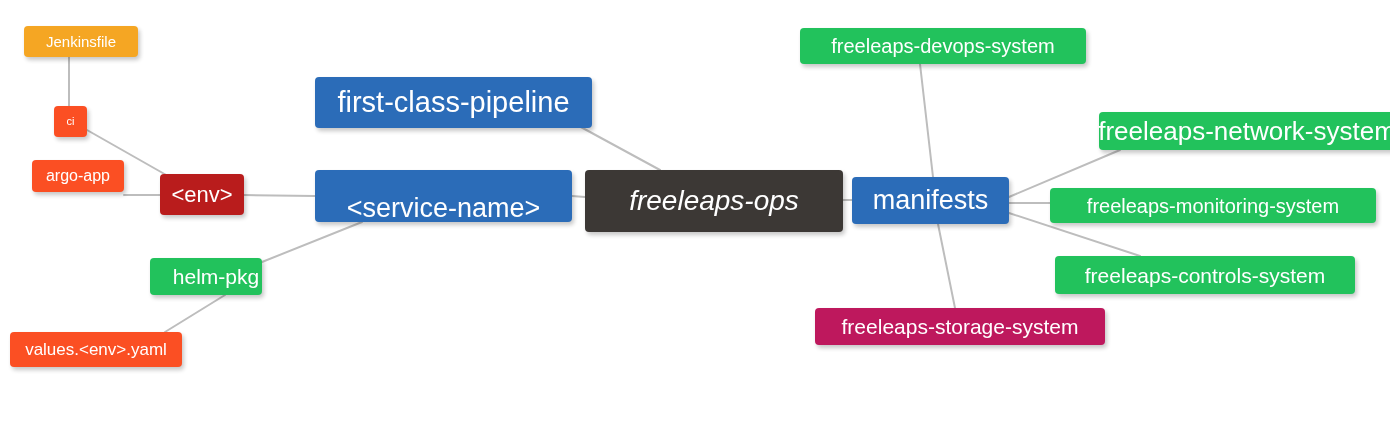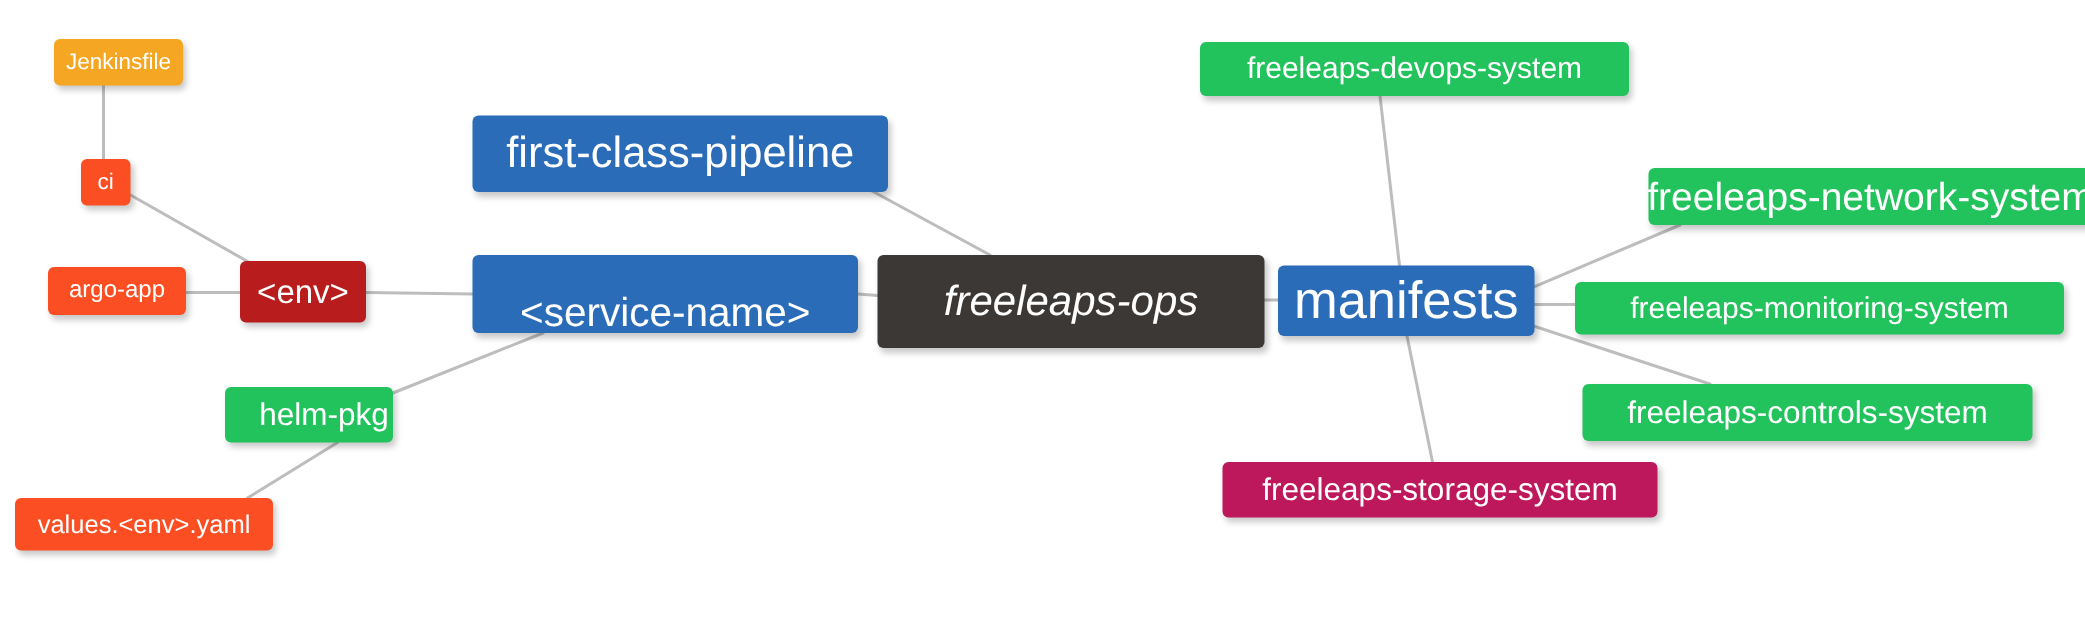--- a/index.html
+++ b/index.html
@@ -67,48 +67,48 @@
       <line x1="509" y1="88" x2="660" y2="170" stroke="#bdbdbd" stroke-width="2" stroke-linecap="round"></line>
       <line x1="572" y1="196" x2="585" y2="197" stroke="#bdbdbd" stroke-width="2" stroke-linecap="round"></line>
       <line x1="843" y1="200" x2="852" y2="200" stroke="#bdbdbd" stroke-width="2" stroke-linecap="round"></line>
       <line x1="933" y1="177" x2="920" y2="64" stroke="#bdbdbd" stroke-width="2" stroke-linecap="round"></line>
       <line x1="1009" y1="197" x2="1120" y2="150" stroke="#bdbdbd" stroke-width="2" stroke-linecap="round"></line>
       <line x1="1009" y1="203" x2="1050" y2="203" stroke="#bdbdbd" stroke-width="2" stroke-linecap="round"></line>
       <line x1="1009" y1="213" x2="1140" y2="256" stroke="#bdbdbd" stroke-width="2" stroke-linecap="round"></line>
       <line x1="938" y1="224" x2="955" y2="308" stroke="#bdbdbd" stroke-width="2" stroke-linecap="round"></line>
     </svg>
   <div id="node-layer">
-      <div class="node" style="left: 36px; top: 26px; width: 86px; height: 31px; background: rgb(245, 166, 35); font-size: 15px;">
+      <div class="node" style="left: 24px; top: 26px; width: 114px; height: 31px; background: rgb(245, 166, 35); font-size: 15px;">
         <span class="node-label">Jenkinsfile</span>
       </div>
-      <div class="node" style="left: 54px; top: 106px; width: 33px; height: 31px; background: rgb(251, 79, 35); font-size: 15px;">
+      <div class="node" style="left: 54px; top: 106px; width: 33px; height: 31px; background: rgb(251, 79, 35); font-size: 11px;">
         <span class="node-label">ci</span>
       </div>
-      <div class="node" style="left: 32px; top: 178px; width: 92px; height: 32px; background: rgb(251, 79, 35); font-size: 16px;">
+      <div class="node" style="left: 32px; top: 160px; width: 92px; height: 32px; background: rgb(251, 79, 35); font-size: 16px;">
         <span class="node-label">argo-app</span>
       </div>
       <div class="node" style="left: 160px; top: 174px; width: 84px; height: 41px; background: #b91c1c; font-size: 22px;">
         <span class="node-label">&lt;env&gt;</span>
       </div>
       <div class="node" style="left: 150px; top: 258px; width: 112px; height: 37px; background: rgb(34, 194, 92); font-size: 21px; padding-left: 20px;">
         <span class="node-label">helm-pkg</span>
       </div>
       <div class="node" style="left: 10px; top: 332px; width: 172px; height: 35px; background: rgb(251, 79, 35); font-size: 17px;">
         <span class="node-label">values.&lt;env&gt;.yaml</span>
       </div>
       <div class="node" style="left: 315px; top: 37px; width: 277px; height: 51px; background: rgb(43, 108, 184); font-size: 29px; margin-top: 40px;">
         <span class="node-label">first-class-pipeline</span>
       </div>
       <div class="node" style="left: 315px; top: 170px; width: 257px; height: 52px; background: rgb(43, 108, 184); font-size: 27px; align-items: flex-end;">
         <span class="node-label">&lt;service-name&gt;</span>
       </div>
       <div class="node" style="left: 585px; top: 170px; width: 258px; height: 62px; background: rgb(60, 56, 53); font-size: 28px; font-style: italic;">
         <span class="node-label">freeleaps-ops</span>
       </div>
-      <div class="node" style="left: 852px; top: 177px; width: 171px; height: 47px; background: rgb(43, 108, 184); font-size: 35px;">
+      <div class="node" style="left: 852px; top: 177px; width: 157px; height: 47px; background: rgb(43, 108, 184); font-size: 27px;">
         <span class="node-label">manifests</span>
       </div>
       <div class="node" style="left: 800px; top: 28px; width: 286px; height: 36px; background: rgb(34, 194, 92); font-size: 20px;">
         <span class="node-label">freeleaps-devops-system</span>
       </div>
       <div class="node" style="left: 1055px; top: 112px; width: 296px; height: 38px; background: rgb(34, 194, 92); font-size: 26px; margin-left: 44px;">
         <span class="node-label">freeleaps-network-system</span>
       </div>
       <div class="node" style="left: 1050px; top: 188px; width: 326px; height: 35px; background: rgb(34, 194, 92); font-size: 20px;">
         <span class="node-label">freeleaps-monitoring-system</span>

